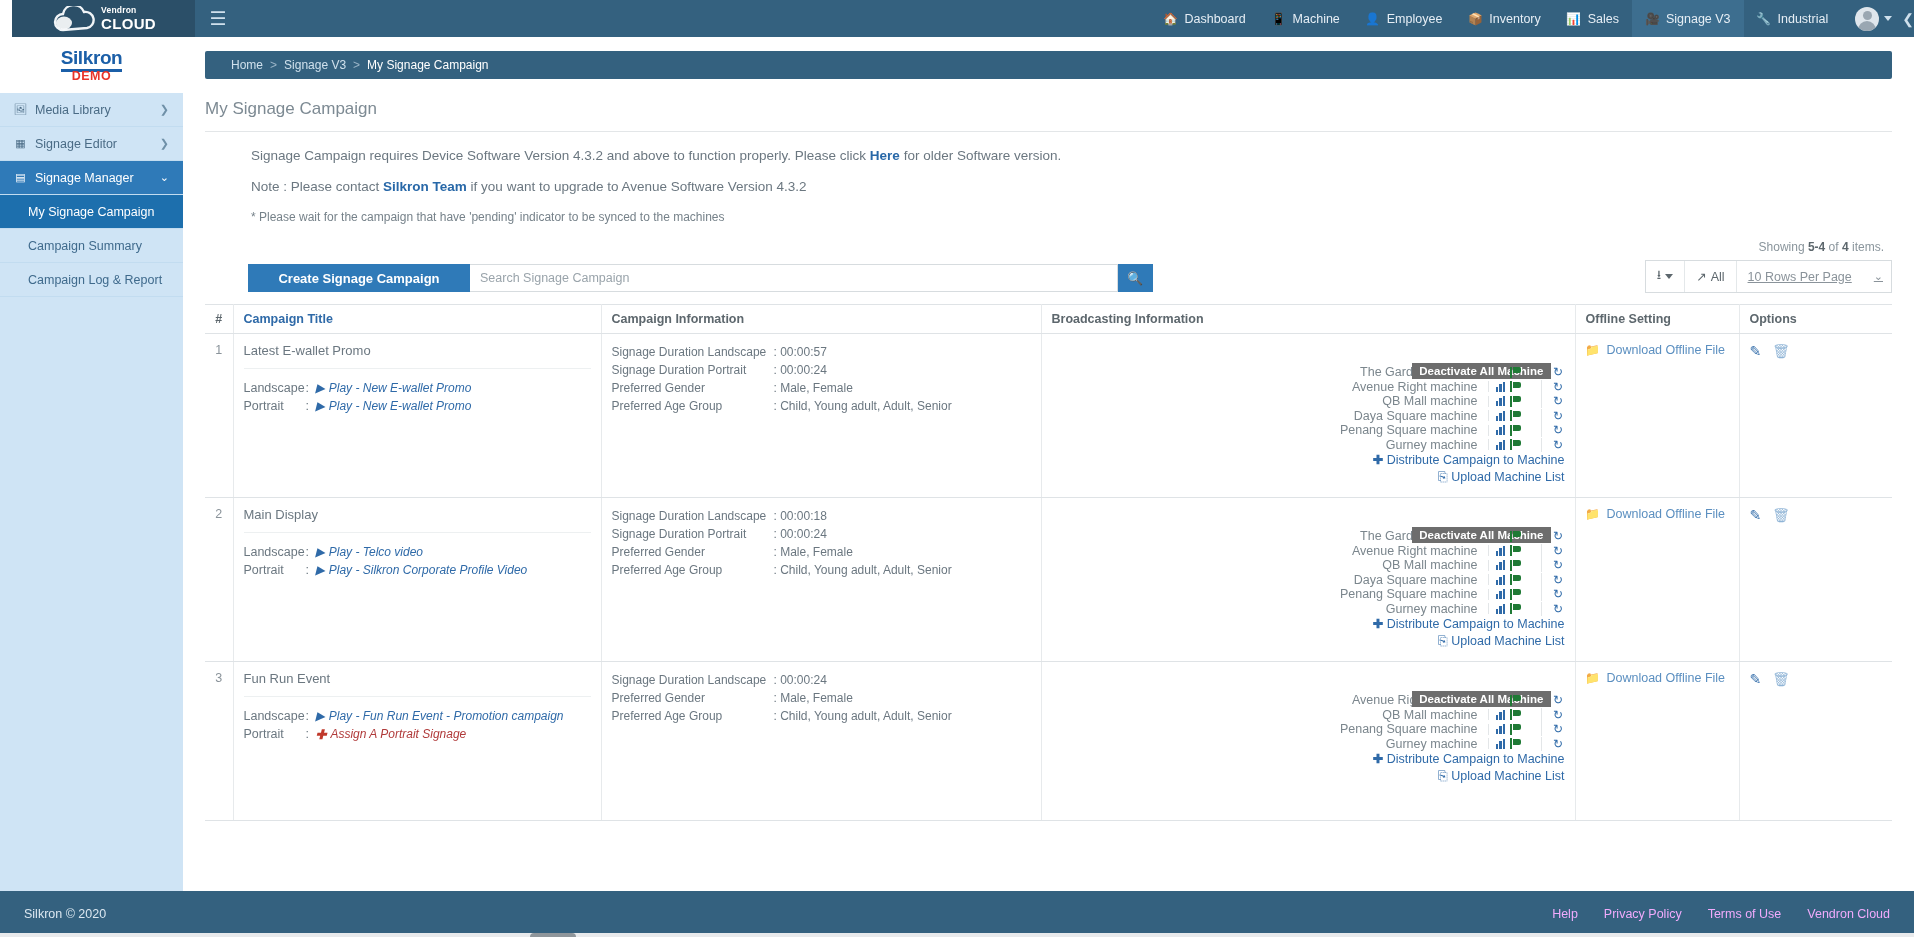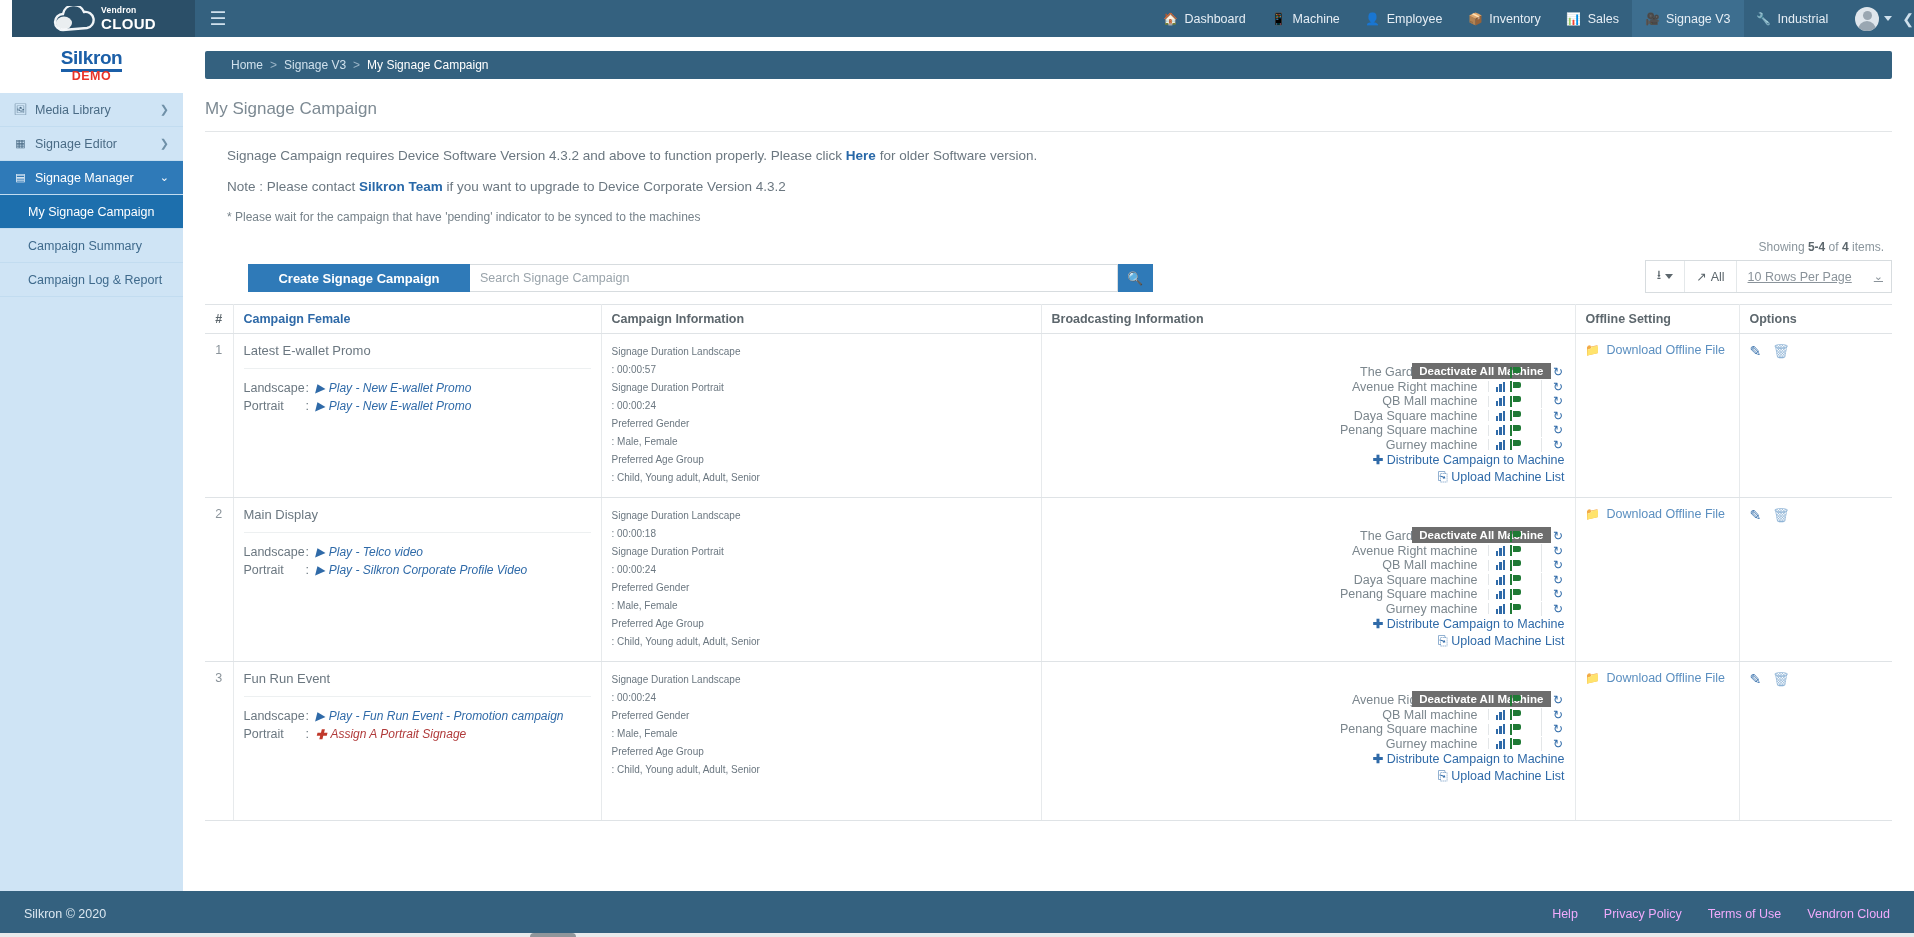--- a/index.html
+++ b/index.html
@@ -79,21 +79,21 @@
     margin:14px 22px 0 22px; height:28px; background:#34617f; border-radius:2px;
     display:flex; align-items:center; padding:0 26px; color:#dbe7f0; font-size:12px; gap:7px;
   }
   .breadcrumb a { color:#cfe0ec; text-decoration:none; cursor:pointer;}
   .breadcrumb .sep { color:#9bb5c8; }
   .breadcrumb .cur { color:#ffffff; }
 
   .page-title { margin:20px 22px 0 22px; font-size:17px; color:#7d8a93; font-weight:400;}
   .title-rule { margin:12px 22px 0 22px; border-bottom:1px solid #e3e6e8; }
 
-  .notices { margin:16px 22px 0 44px; }
+  .notices { margin:16px 22px 0 68px; }
   .notice { font-size:13.5px; color:#6b7780; margin-bottom:16px; }
   .notice b.lnk { color:#2868a8; font-weight:bold; cursor:pointer;}
   .notice.small { font-size:12px; color:#76828a; }
 
   .showing {
     margin:14px 30px 0 0; text-align:right; font-size:12px; color:#8a959c;
   }
   .showing b { color:#5d676d; }
 
   
@@ -141,21 +141,21 @@
   .camp-title { font-size:13px; color:#6b7780; }
   .camp-rule { border-bottom:1px solid #edf0f1; margin:10px 0 12px 0; }
   .orient-row { display:flex; font-size:12.5px; color:#6b7780; margin-bottom:4px; align-items:center;}
   .orient-row .lbl { width:62px; }
   .orient-row .colon { width:10px; }
   .orient-row .lnk { color:#2f6aa8; font-style:italic; font-size:12px; cursor:pointer; display:flex; align-items:center; gap:4px;}
   .orient-row .lnk.red { color:#b03a3a; }
   .play-ico { color:#2f6aa8; font-size:12px; line-height:1;}
   .plus-red { color:#c0392b; font-weight:bold; font-size:13px; line-height:1;}
 
-  .info-row { display:flex; font-size:10px; color:#6b7780; line-height:18px;flex-direction:column; }
+  .info-row { display:flex; font-size:12px; color:#6b7780; line-height:18px; }
   .info-row .k { width:162px; }
   .info-row .v { }
 
   
   .bcast { position:relative; min-height:118px; }
   .deact-badge {
     position:absolute; right:14px; top:-2px; background:#6d6d6d; color:#fff;
     font-size:11.5px; font-weight:bold; padding:2px 7px; white-space:nowrap; cursor:pointer;
   }
   .mach-list { margin-top:22px; }
@@ -301,21 +301,21 @@
   </div>
 
   <div class="page-title">My Signage Campaign</div>
   <div class="title-rule"></div>
 
   <div class="notices">
     <div class="notice">
       <span>Signage Campaign requires Device Software Version 4.3.2 and above to function properly. Please click </span><b class="lnk">Here</b><span> for older Software version.</span>
     </div>
     <div class="notice">
-      <span>Note : Please contact </span><b class="lnk">Silkron Team</b><span> if you want to upgrade to Device Corporate Version 4.3.2</span>
+      <span>Note : Please contact </span><b class="lnk">Silkron Team</b><span> if you want to upgrade to Avenue Software Version 4.3.2</span>
     </div>
     <div class="notice small">* Please wait for the campaign that have 'pending' indicator to be synced to the machines</div>
   </div>
 
   <div class="showing">
     <span>Showing </span><b>5-4</b><span> of </span><b>4</b><span> items.</span>
   </div>
 
   <div class="toolbar">
     <div class="btn-create">Create Signage Campaign</div>
@@ -345,21 +345,21 @@
       <col style="width:28px">
         <col style="width:368px">
         <col style="width:440px">
       <col style="width:534px">
         <col style="width:164px">
         <col style="width:153px">
     </colgroup>
     <thead>
       <tr>
         <th class="num">#</th>
-        <th>Campaign Female</th>
+        <th>Campaign Title</th>
         <th class="plain">Campaign Information</th>
         <th class="plain">Broadcasting Information</th>
         <th class="plain">Offline Setting</th>
         <th class="plain last">Options</th>
       </tr>
     </thead>
     <tbody>
 
       <tr>
         <td class="num">1</td>

